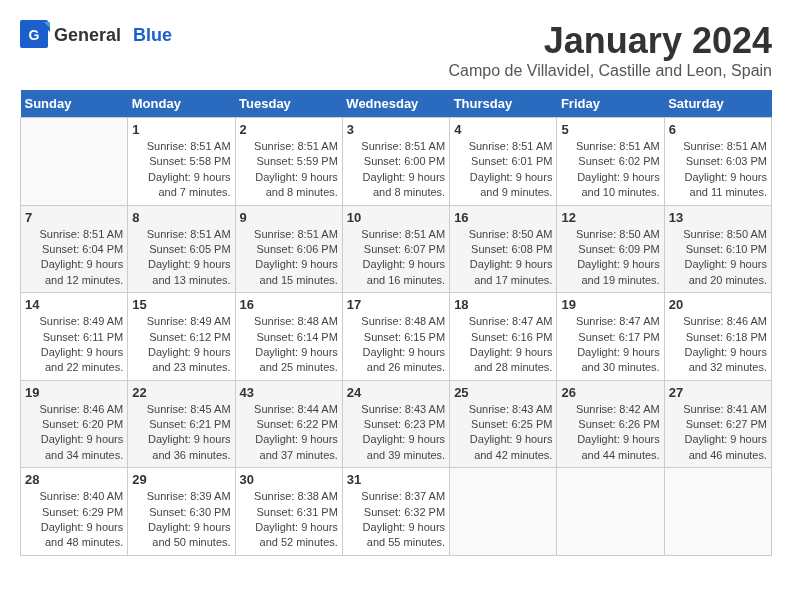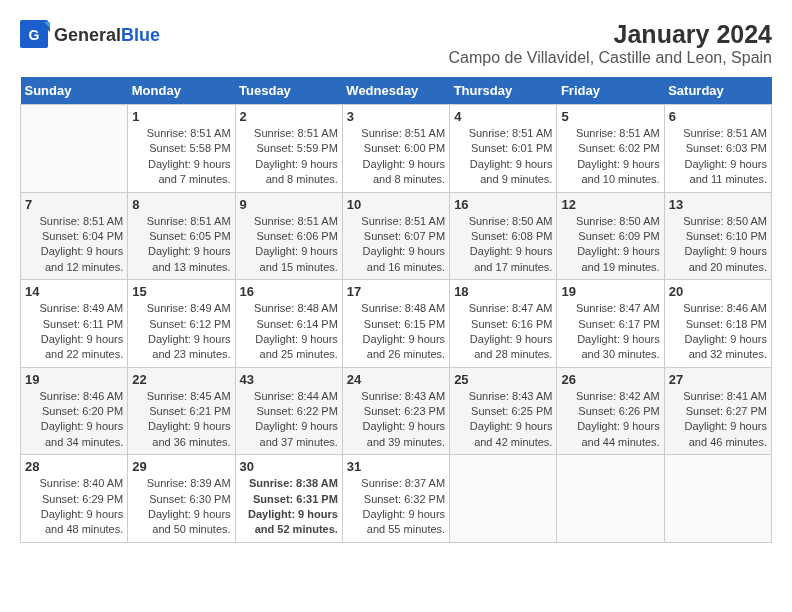--- a/index.html
+++ b/index.html
@@ -26,21 +26,21 @@
     .logo-blue { color: #1a5fcc; }
     .logo-icon {
       width: 30px;
       height: 30px;
       margin-right: 4px;
     }
     .title-section {
       text-align: right;
     }
     .calendar-title {
-      font-size: 25px;
+      font-size: 36px;
       font-weight: bold;
       color: #333;
     }
     .calendar-subtitle {
       font-size: 16px;
       color: #555;
     }
     table {
       width: 100%;
       border-collapse: collapse;
@@ -89,21 +89,21 @@
 
 <div class="header-section">
   <div class="logo">
     <svg class="logo-icon" viewBox="0 0 30 30">
       <rect x="0" y="0" width="28" height="28" rx="2" fill="#1a5fcc"></rect>
       <text x="14" y="20" text-anchor="middle" fill="white" font-size="14" font-weight="bold">G</text>
       <polygon points="22,4 30,4 30,12" fill="#1a5fcc"></polygon>
       <polygon points="24,2 30,2 30,8" fill="#4a9fd4"></polygon>
     </svg>
     <div>
-      <div style="display:flex; align-items:flex-end; gap:0px;">
+      <div style="display:flex; align-items:flex-end; gap:12px;">
         <span class="logo-general">General</span>
         <span class="logo-blue">Blue</span>
       </div>
     </div>
   </div>
   <div class="title-section">
     <div class="calendar-title">January 2024</div>
     <div class="calendar-subtitle">Campo de Villavidel, Castille and Leon, Spain</div>
   </div>
 </div>
@@ -331,21 +331,21 @@
         </td>
         <td>
           <span class="day-number">29</span>
           <div class="day-info" style="white-space: pre-line;">Sunrise: 8:39 AM
 Sunset: 6:30 PM
 Daylight: 9 hours
 and 50 minutes.</div>
         </td>
         <td>
           <span class="day-number">30</span>
-          <div class="day-info" style="white-space: pre-line; font-weight: bold;">Sunrise: 8:38 AM
+          <div class="day-info" style="white-space: pre-line;">Sunrise: 8:38 AM
 Sunset: 6:31 PM
 Daylight: 9 hours
 and 52 minutes.</div>
         </td>
         <td>
           <span class="day-number">31</span>
           <div class="day-info" style="white-space: pre-line;">Sunrise: 8:37 AM
 Sunset: 6:32 PM
 Daylight: 9 hours
 and 55 minutes.</div>

